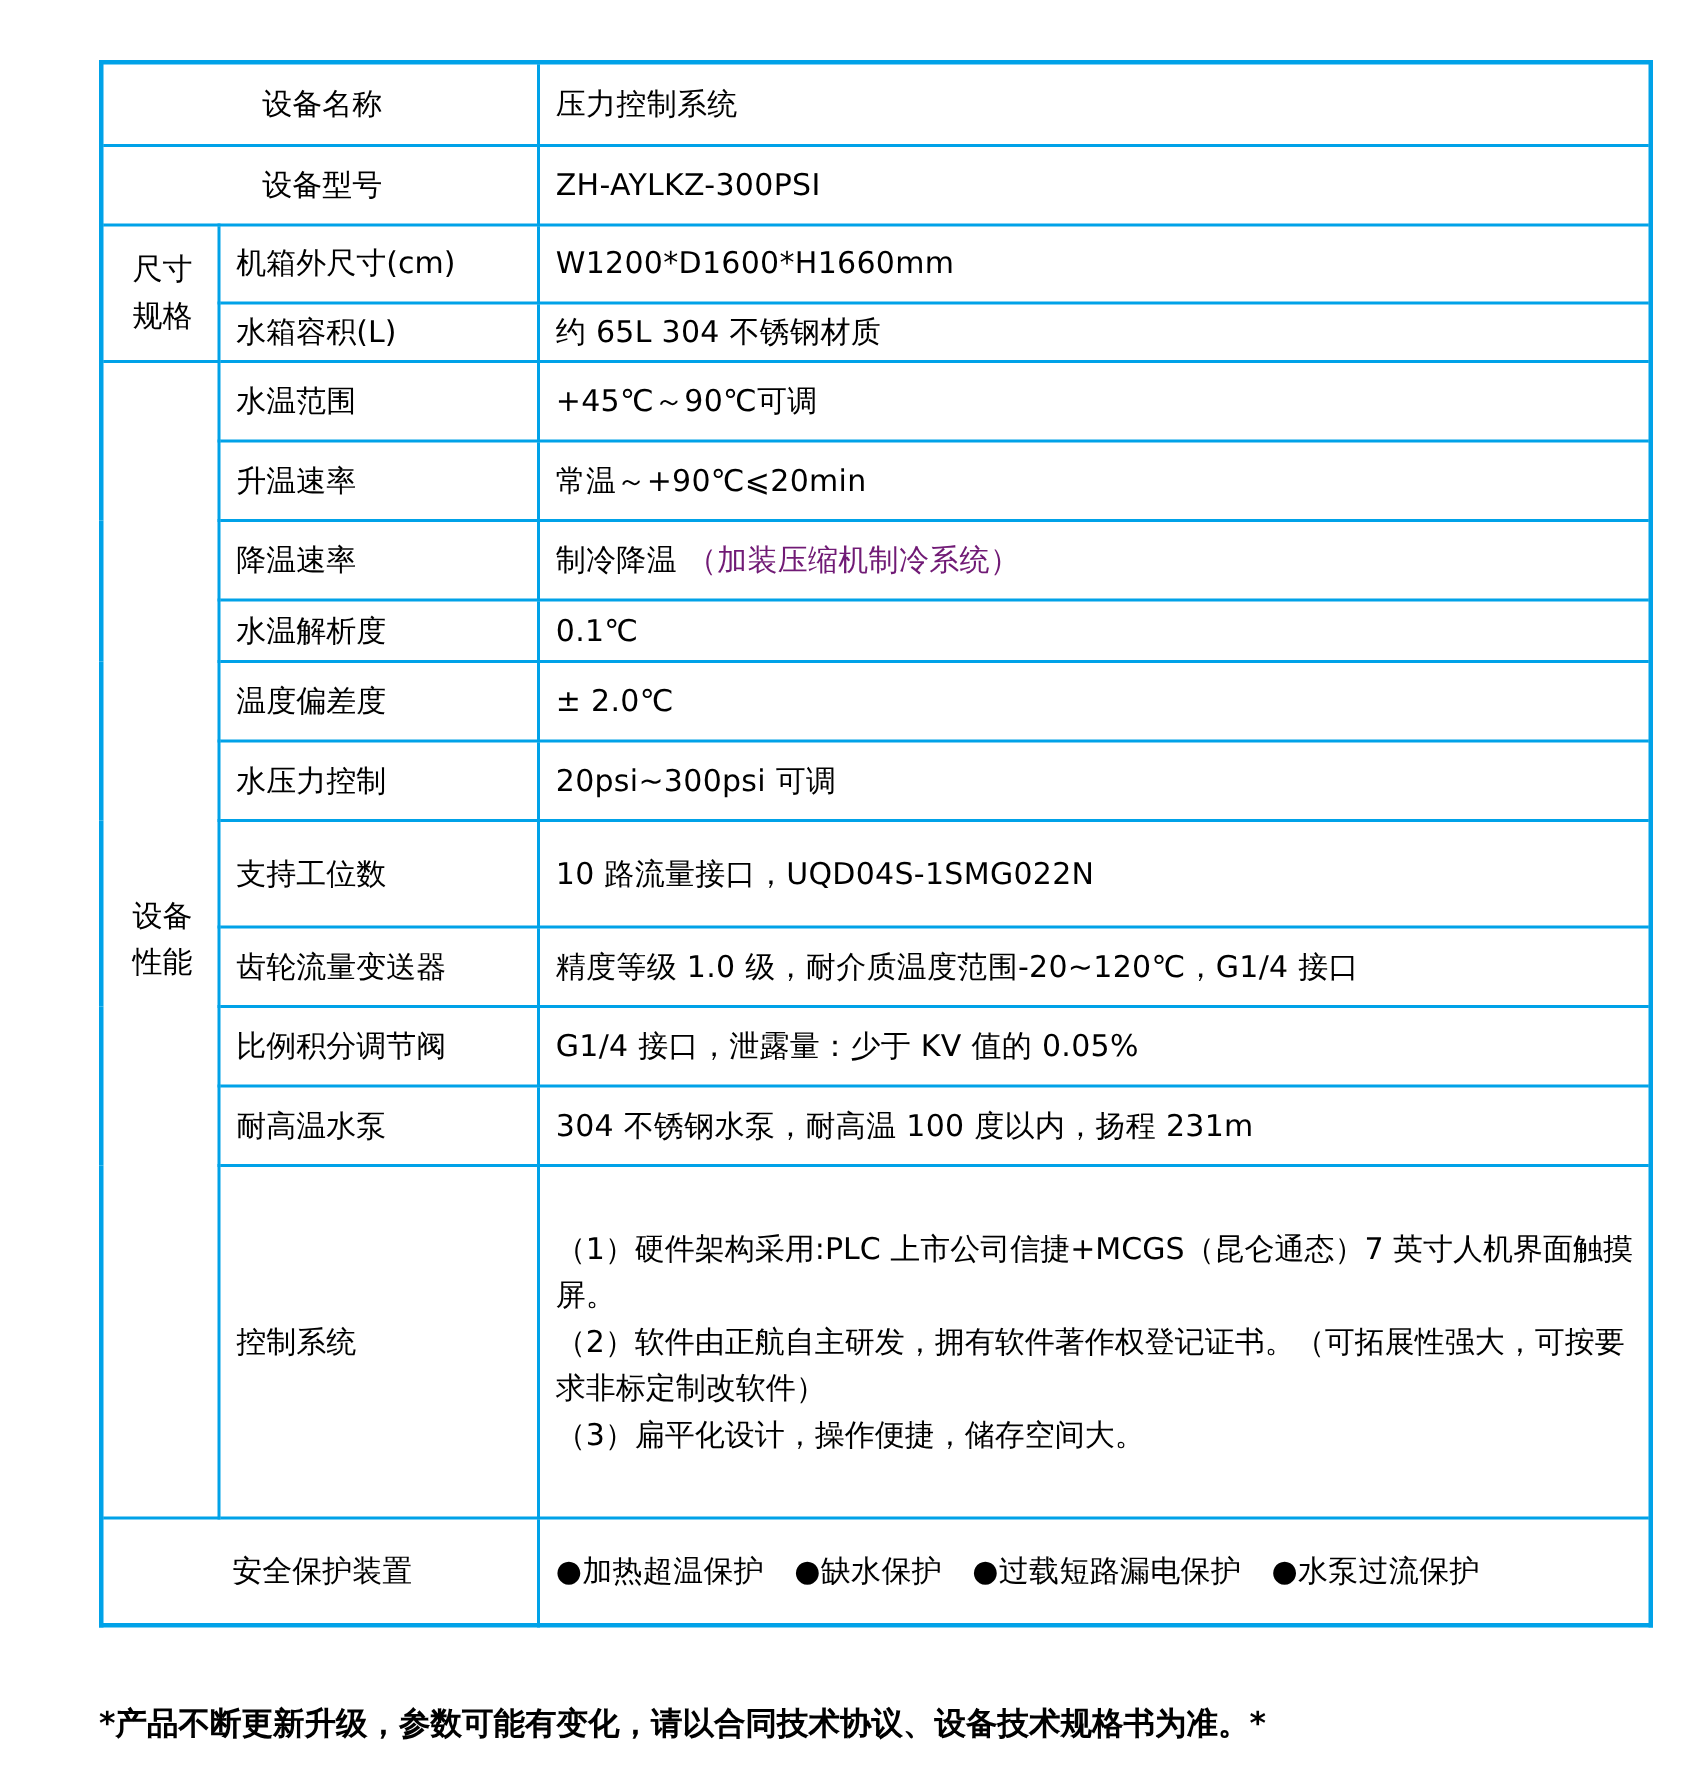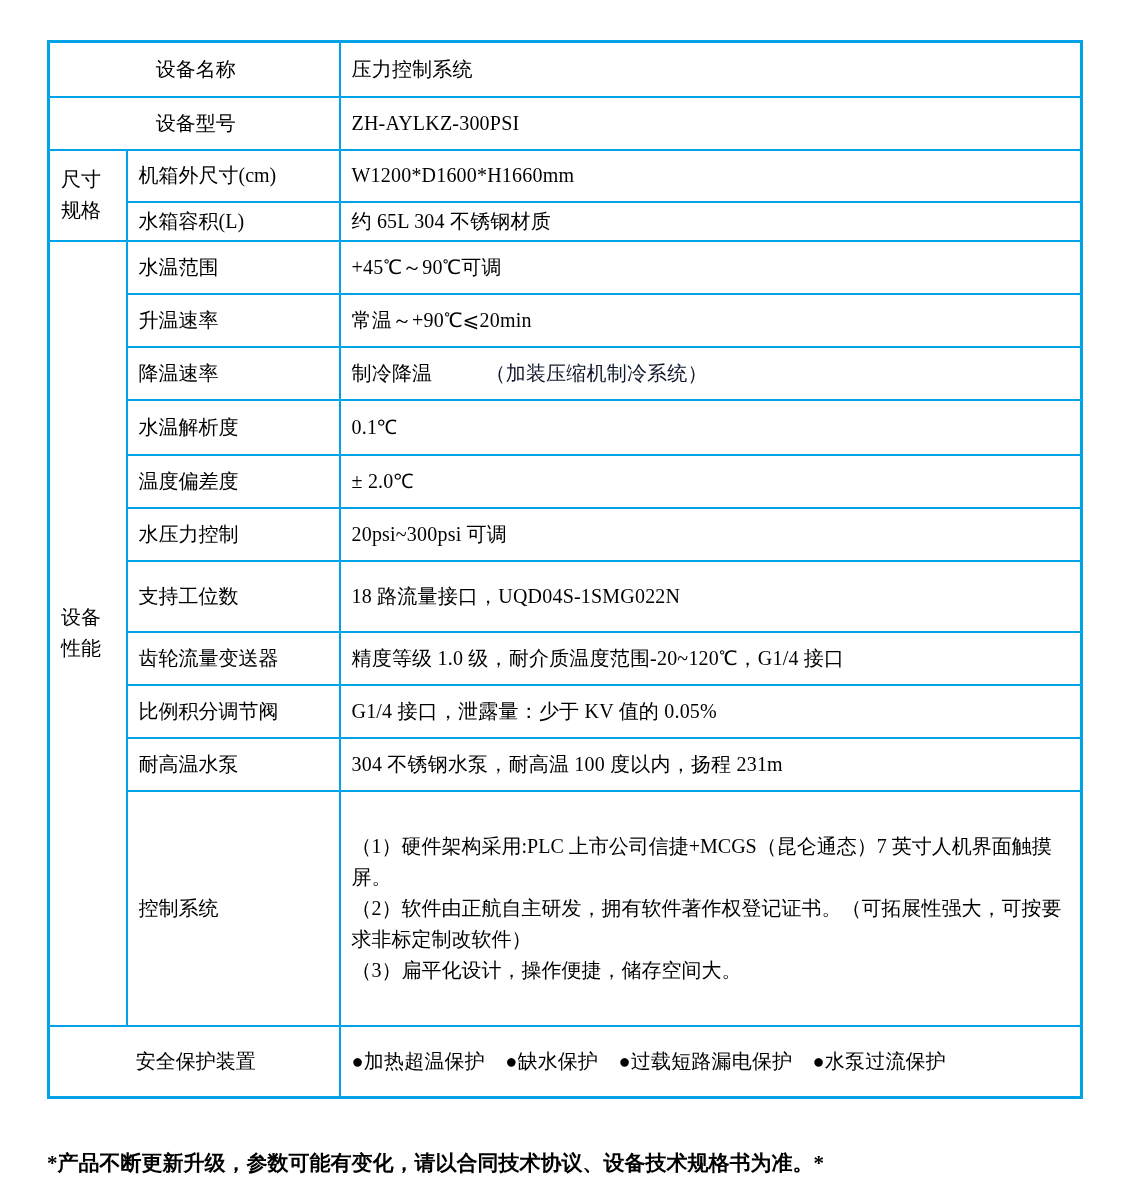--- a/index.html
+++ b/index.html
@@ -3,43 +3,43 @@
 <meta charset="utf-8">
 <style>
   html,body{
     margin:0;
     background:#ffffff;
     width:1133px;
     height:1194px;
     font-family:"DejaVu Sans",sans-serif;
     color:#000000;
   }
-  .wrap{ padding:40px 0 0 47px;font-family:Liberation Serif, serif; }
+  .wrap{ padding:40px 0 0 66px; }
 
   table.spec{
     border-collapse:collapse;
     table-layout:fixed;
     width:1033px;
     border:3px solid #00A2E8;
   }
   table.spec td{
     border:2px solid #00A2E8;
     font-size:20px;
     vertical-align:middle;
     padding:3px 8px 3px 11px;
     overflow:hidden;
     line-height:1.55;
   }
   td.center{ text-align:center; padding:3px 2px; }
-  td.group{ padding:3px 2px; line-height:1.7; }
+  td.group{ text-align:center; padding:3px 2px; line-height:1.7; }
   td.val{ letter-spacing:0.2px; }
   td.ctrl{ line-height:47px; padding:4px 12px;margin-top:33px; }
   td.ctrl p{ margin:0; }
   td.safety-val{ line-height:1.75; }
-  .red{ color:#0f172a;margin-left:48px; }
+  .red{ color:#701a75; }
 
   .footer-note{
     width:1033px;
     margin-top:50px;
     font-weight:bold;
     font-size:21px;
   }
 </style>
 </head>
 <body>
@@ -84,38 +84,38 @@
     <tr style="height:53px">
       <td>升温速率</td>
       <td class="val">常温～+90℃⩽20min</td>
     </tr>
 
     <tr style="height:53px">
       <td>降温速率</td>
       <td class="val"><span>制冷降温 </span><span class="red">（加装压缩机制冷系统）</span></td>
     </tr>
 
-    <tr style="height:55px">
+    <tr style="height:41px">
       <td>水温解析度</td>
       <td class="val">0.1℃</td>
     </tr>
 
     <tr style="height:53px">
       <td>温度偏差度</td>
       <td class="val">± 2.0℃</td>
     </tr>
 
     <tr style="height:53px">
       <td>水压力控制</td>
       <td class="val">20psi~300psi 可调</td>
     </tr>
 
     <tr style="height:71px">
       <td>支持工位数</td>
-      <td class="val">18 路流量接口，UQD04S-1SMG022N</td>
+      <td class="val">10 路流量接口，UQD04S-1SMG022N</td>
     </tr>
 
     <tr style="height:53px">
       <td>齿轮流量变送器</td>
       <td class="val">精度等级 1.0 级，耐介质温度范围-20~120℃，G1/4 接口</td>
     </tr>
 
     <tr style="height:53px">
       <td>比例积分调节阀</td>
       <td class="val">G1/4 接口，泄露量：少于 KV 值的 0.05%</td>

